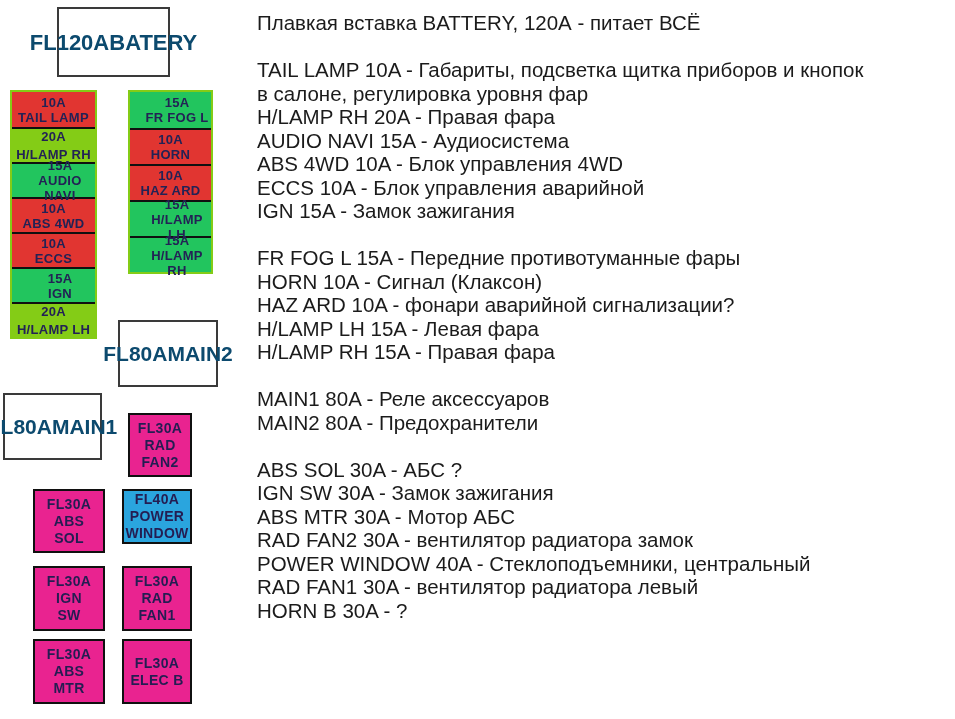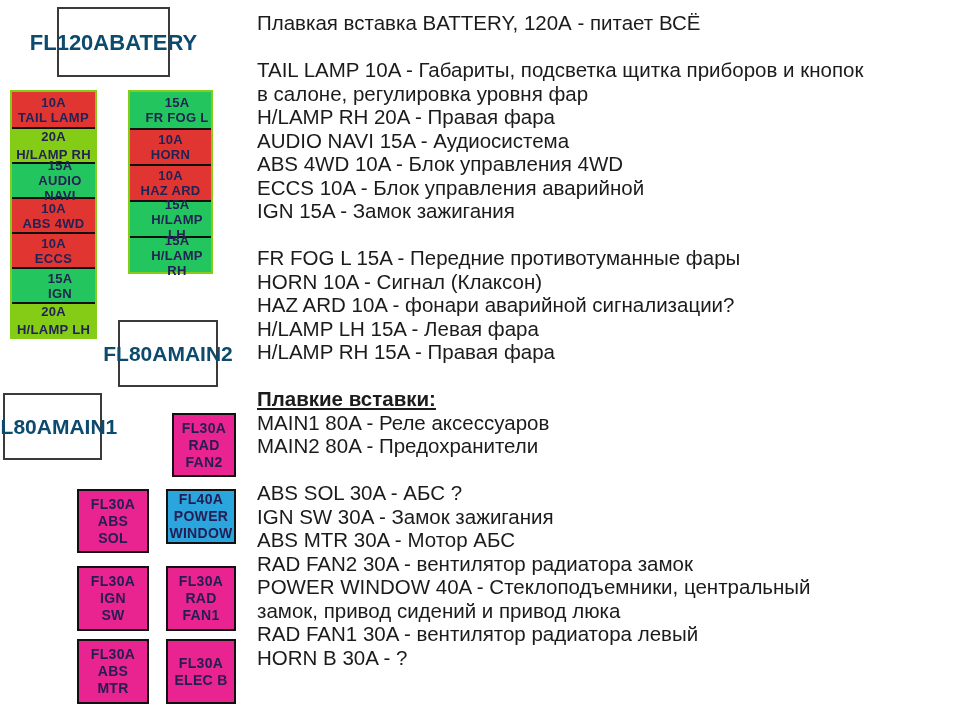--- a/index.html
+++ b/index.html
@@ -62,21 +62,20 @@
     display: flex;
     flex-direction: column;
     align-items: center;
     justify-content: center;
     text-align: center;
     font-weight: bold;
     font-size: 14px;
     line-height: 17px;
     color: #241d52;
     letter-spacing: 0.3px;
-    margin-left: 44px;
   }
   .flblock.magenta { background: #e92390; }
   .flblock.blue    { background: #2aa5de; }
   #fl-rad-fan2     { left: 128px; top: 413px; width: 64px; height: 64px; }
   #fl-abs-sol      { left: 33px;  top: 489px; width: 72px; height: 64px; }
   #fl-power-window { left: 122px; top: 489px; width: 70px; height: 55px; }
   #fl-ign-sw       { left: 33px;  top: 566px; width: 72px; height: 65px; }
   #fl-rad-fan1     { left: 122px; top: 566px; width: 70px; height: 65px; }
   #fl-abs-mtr      { left: 33px;  top: 639px; width: 72px; height: 65px; }
   #fl-elec-b       { left: 122px; top: 639px; width: 70px; height: 65px; }
@@ -238,36 +237,34 @@
 
       <div class="rline">FR FOG L 15A - Передние противотуманные фары</div>
           <div class="rline">HORN 10A - Сигнал (Клаксон)</div>
           <div class="rline">HAZ ARD 10A - фонари аварийной сигнализации?</div>
           <div class="rline">H/LAMP LH 15A - Левая фара</div>
           <div class="rline">H/LAMP RH 15A - Правая фара</div>
         </div>
     </div>
 
     <div class="rsection">
-      <div class="rline rheading">Плавкие вставки:</div>
       <div>
 
       <div class="rline">MAIN1 80A - Реле аксессуаров</div>
           <div class="rline">MAIN2 80A - Предохранители</div>
         </div>
     </div>
 
     <div class="rsection">
       <div>
 
       <div class="rline">ABS SOL 30A - АБС ?</div>
           <div class="rline">IGN SW 30A - Замок зажигания</div>
           <div class="rline">ABS MTR 30A - Мотор АБС</div>
           <div class="rline">RAD FAN2 30A - вентилятор радиатора замок</div>
           <div class="rline">POWER WINDOW 40A - Стеклоподъемники, центральный</div>
-          <div class="rline">замок, привод сидений и привод люка</div>
           <div class="rline">RAD FAN1 30A - вентилятор радиатора левый</div>
           <div class="rline">HORN B 30A - ?</div>
         </div>
     </div>
   </div>
 
 </div>
 
 </body></html>

